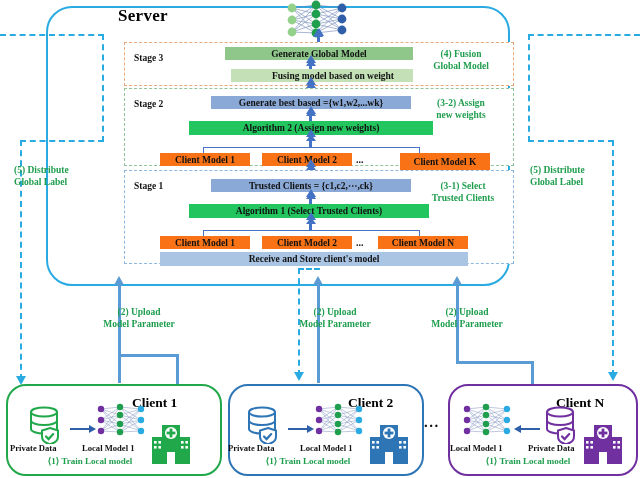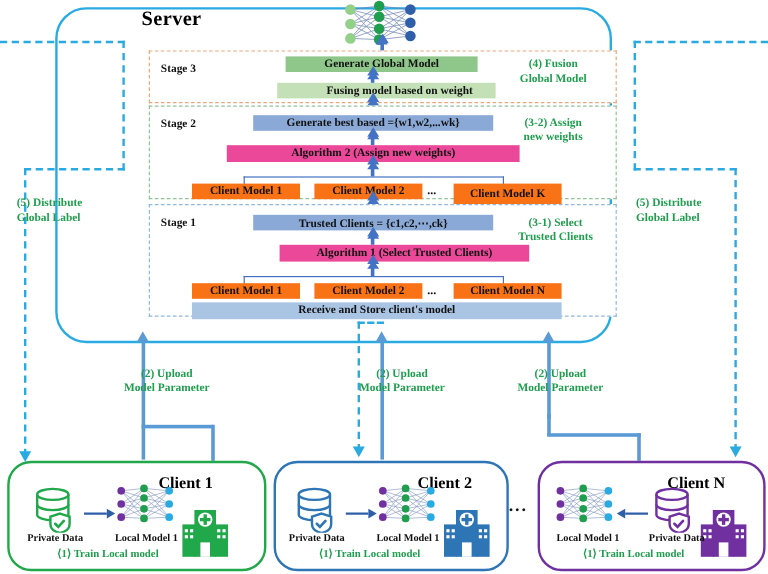--- a/index.html
+++ b/index.html
@@ -25,21 +25,21 @@
       border:1.6px dashed #92c49a;}
   #stage1-frame{left:124px;top:170px;width:388px;height:92px;
       border:1.6px dashed #8fb8e0;}
   .stage-name{font-weight:bold;font-size:9.5px;color:#111;}
 
   
   .pbox{border:0;}
   .green-d{background:#8fc78a;}
   .green-l{background:#c3e0b6;}
   .blue-b{background:#8aa9d6;}
-  .orange-b{background:#ec4899;}
+  .orange-b{background:#22c55e;}
   .green-s{background:#f97316;}
   .blue-s{background:#aac4e4;}
 
   
   .varrow{width:3px;background:#4472c4;}
   .varrow:after{content:"";position:absolute;left:-3.5px;top:-7px;
       border-left:5px solid transparent;border-right:5px solid transparent;
       border-bottom:8px solid #4472c4;}
   .bracket{border:1.6px solid #4472c4;border-bottom:none;}
   .sol-v{width:2.6px;background:#5b9bd5;}
@@ -52,21 +52,21 @@
       border-top:9px solid #29abe2;}
   .dash-v{width:0;border-left:2.4px dashed #29abe2;}
   .dash-h{height:0;border-top:2.4px dashed #29abe2;}
 
   
   .client{border-radius:20px;background:#fff;}
   #client1{left:6px;top:384px;width:212px;height:88px;border:2.2px solid #21a84a;}
   #client2{left:228px;top:384px;width:192px;height:88px;border:2.2px solid #2e75b6;}
   #clientN{left:448px;top:384px;width:186px;height:88px;border:2.2px solid #7030a0;}
   .client-name{font-size:13.5px;font-weight:bold;color:#000;}
-  .cap{font-size:8.6px;font-weight:bold;color:#111;text-align:center;}
+  .cap{font-size:8.6px;font-weight:bold;color:#111;text-align:left;}
   .train{font-size:9px;font-weight:bold;color:#1f9e4e;text-align:center;}
   .dots{font-size:15px;font-weight:bold;color:#111;letter-spacing:1.5px;}
 </style>
 </head>
 <body>
 
 <div class="abs" id="server-box"></div>
 <div class="abs" id="server-title">Server</div>
 
 <div class="abs" style="left:276px;top:0px;width:86px;height:40px;">
@@ -114,21 +114,21 @@
         <circle cx="66" cy="30" r="4.4"></circle>
       </g>
   </svg>
 </div>
 
 <div class="abs varrow" style="left:317px;top:35px;height:9px;"></div>
 <div class="abs" style="left:313px;top:29px;width:0;height:0;border-left:5px solid transparent;border-right:5px solid transparent;border-bottom:8px solid #4472c4;"></div>
 
 <div class="abs stage" id="stage3-frame"></div>
 <div class="abs stage-name" style="left:134px;top:53px;">Stage 3</div>
-<div class="abs pbox green-d" style="left:238px;top:47px;width:160px;height:13px;">
+<div class="abs pbox green-d" style="left:225px;top:47px;width:188px;height:13px;">
   <div class="boxtxt">Generate Global Model</div>
 </div>
 <div class="abs pbox green-l" style="left:231px;top:69px;width:160px;height:13px;padding-left:22px;">
   <div class="boxtxt">Fusing model based on weight</div>
 </div>
 <div class="abs varrow" style="left:309px;top:62px;height:7px;"></div>
 <div class="abs" style="left:305.5px;top:59px;width:0;height:0;border-left:5px solid transparent;border-right:5px solid transparent;border-bottom:7px solid #4472c4;"></div>
 <div class="abs lbl" style="left:415px;top:48px;width:92px;">
   <span>(4) Fusion</span><br>
   <span>Global Model</span>
@@ -154,39 +154,39 @@
 <div class="abs varrow" style="left:309px;top:136px;height:11px;"></div>
 <div class="abs" style="left:305.5px;top:134px;width:0;height:0;border-left:5px solid transparent;border-right:5px solid transparent;border-bottom:7px solid #4472c4;"></div>
 <div class="abs bracket" style="left:203px;top:147px;width:215px;height:6px;"></div>
 <div class="abs pbox green-s" style="left:160px;top:153px;width:90px;height:13px;">
   <div class="boxtxt">Client Model 1</div>
 </div>
 <div class="abs pbox green-s" style="left:262px;top:153px;width:90px;height:13px;">
   <div class="boxtxt">Client Model 2</div>
 </div>
 <div class="abs" style="left:356px;top:154px;font-size:10px;font-weight:bold;color:#111;">...</div>
-<div class="abs pbox green-s" style="left:378px;top:153px;width:90px;height:18px;">
+<div class="abs pbox green-s" style="left:400px;top:153px;width:90px;height:18px;">
   <div class="boxtxt">Client Model K</div>
 </div>
 
 <div class="abs varrow" style="left:309px;top:166px;height:9px;"></div>
 <div class="abs" style="left:305.5px;top:163px;width:0;height:0;border-left:5px solid transparent;border-right:5px solid transparent;border-bottom:7px solid #4472c4;"></div>
 
 <div class="abs stage" id="stage1-frame"></div>
 <div class="abs stage-name" style="left:134px;top:181px;">Stage 1</div>
 <div class="abs pbox blue-b" style="left:211px;top:179px;width:200px;height:13px;">
   <div class="boxtxt">Trusted Clients = {c1,c2,⋯,ck}</div>
 </div>
 <div class="abs lbl" style="left:415px;top:180px;width:96px;">
   <span>(3-1) Select</span><br>
   <span>Trusted Clients</span>
 </div>
 <div class="abs varrow" style="left:309px;top:196px;height:8px;"></div>
 <div class="abs" style="left:305.5px;top:192px;width:0;height:0;border-left:5px solid transparent;border-right:5px solid transparent;border-bottom:7px solid #4472c4;"></div>
-<div class="abs pbox orange-b" style="left:189px;top:204px;width:208px;height:14px;margin-left:44px;">
+<div class="abs pbox orange-b" style="left:189px;top:204px;width:240px;height:14px;">
   <div class="boxtxt">Algorithm 1  (Select Trusted Clients)</div>
 </div>
 <div class="abs varrow" style="left:309px;top:219px;height:11px;"></div>
 <div class="abs" style="left:305.5px;top:217px;width:0;height:0;border-left:5px solid transparent;border-right:5px solid transparent;border-bottom:7px solid #4472c4;"></div>
 <div class="abs bracket" style="left:203px;top:230px;width:215px;height:6px;"></div>
 <div class="abs pbox green-s" style="left:160px;top:236px;width:90px;height:13px;">
   <div class="boxtxt">Client Model 1</div>
 </div>
 <div class="abs pbox green-s" style="left:262px;top:236px;width:90px;height:13px;">
   <div class="boxtxt">Client Model 2</div>

